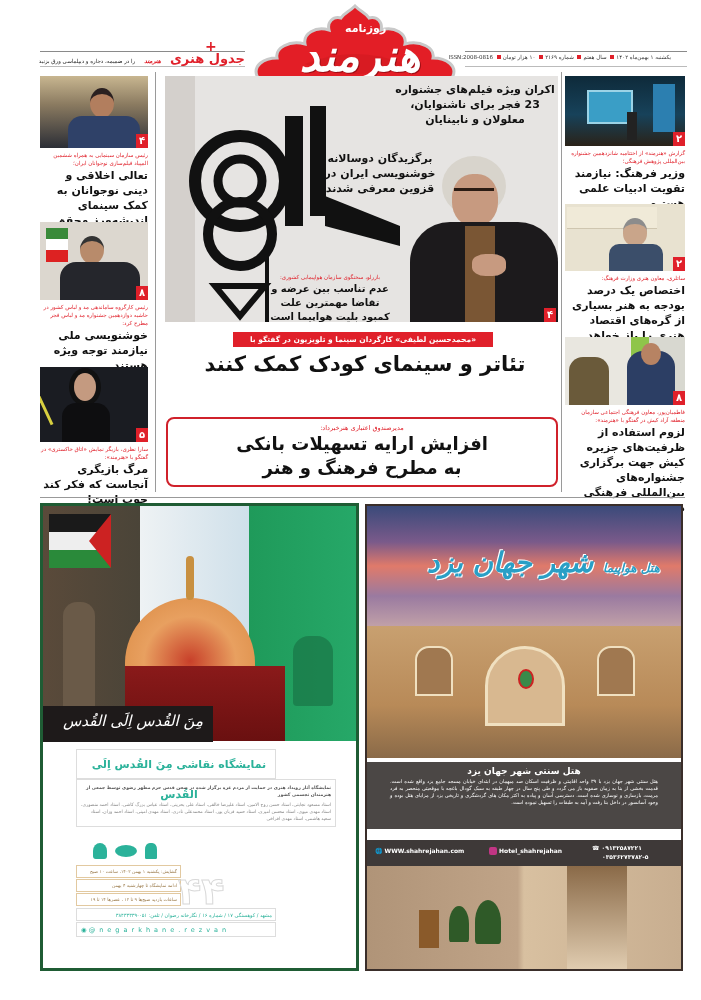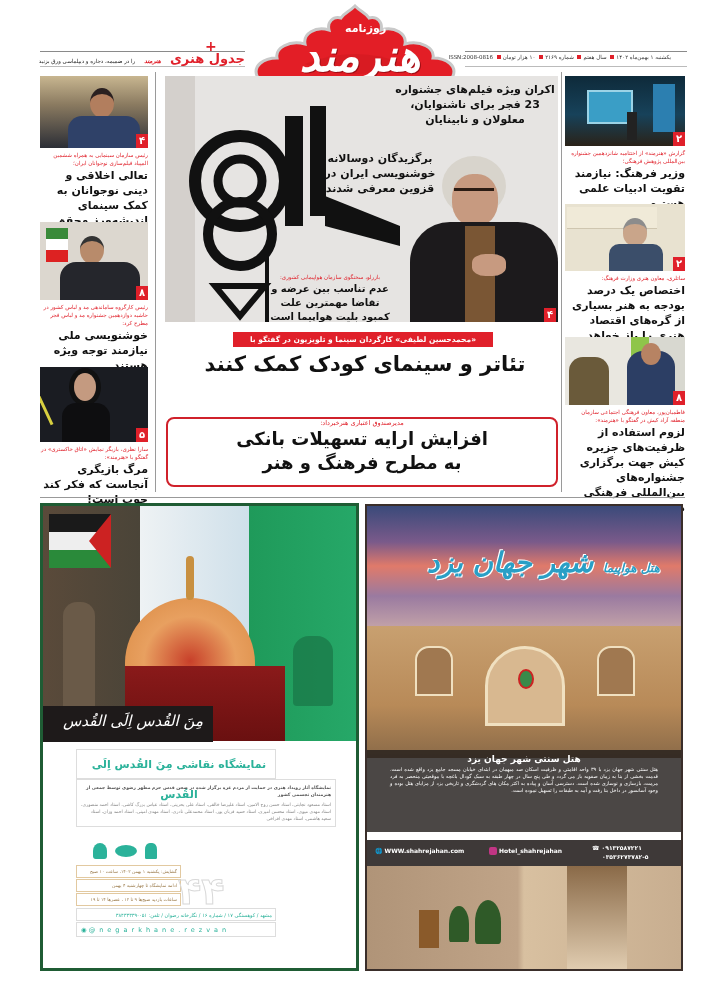--- a/index.html
+++ b/index.html
@@ -39,32 +39,32 @@
   .kicker { color: #e0202a; font-size: 5.5px; line-height: 8px; margin-top: 3px; text-align: right; }
   .headline { font-weight: bold; font-size: 11px; line-height: 15px; margin-top: 1px; text-align: right; }
 
   
   .lead-photo { position: absolute; top: 76px; left: 165px; width: 393px; height: 246px; background: #e6e4e2; overflow: hidden; }
   .overlay-text { position: absolute; font-weight: bold; text-align: center; color: #111; }
 
   .red-kicker { position: absolute; top: 332px; left: 233px; width: 260px; height: 15px; background: #e0202a; color: #fff; font-size: 7.5px; font-weight: bold; text-align: center; line-height: 15px; }
   .main-hl { position: absolute; top: 350px; left: 190px; width: 350px; text-align: center; font-weight: bold; font-size: 21px; line-height: 29px; color: #111; }
   .box-story { position: absolute; top: 417px; left: 166px; width: 392px; height: 70px; border: 2px solid #d0212b; border-radius: 8px; text-align: center; }
-  .box-kicker { color: #e0202a; font-size: 6.5px; }
+  .box-kicker { color: #e0202a; font-size: 6.5px; margin-top: 5px; }
   .box-hl { font-weight: bold; font-size: 18px; line-height: 24px; }
 
   .dotline { position: absolute; height: 1px; background: #999; }
 
   
   .ad-right { position: absolute; top: 504px; left: 365px; width: 318px; height: 467px; border: 2px solid #3a2e2a; overflow: hidden; }
   .ad-left { position: absolute; top: 503px; left: 40px; width: 319px; height: 468px; border: 3px solid #1f5c34; overflow: hidden; background: #fff; }
 
   .hotel-title { position: absolute; top: 40px; left: 60px; color: #2a9fc6; font-size: 28px; font-weight: bold; font-style: italic; font-family: "DejaVu Serif", serif; text-shadow: 1px 1px 0 #fff, -1px -1px 0 #fff; }
   .hotel-title .sm { font-size: 12px; }
-  .hotel-desc { position: absolute; top: 244px; left: 0; width: 314px; height: 82px; background: rgba(35,30,28,0.82); color: #fff; text-align: center; padding: 4px 23px; }
+  .hotel-desc { position: absolute; top: 256px; left: 0; width: 314px; height: 67px; background: rgba(35,30,28,0.82); color: #fff; text-align: center; padding: 4px 23px; }
   .hotel-desc .t { font-weight: bold; font-size: 9px; }
   .hotel-desc .b { font-size: 5px; line-height: 7px; text-align: justify; margin-top: 2px; }
   .hotel-contact { position: absolute; top: 334px; left: 0; width: 314px; height: 26px; background: rgba(35,30,28,0.88); color: #fff; font-size: 6px; font-weight: bold; direction: ltr; }
   .hotel-contact .c { position: absolute; top: 7px; }
 
   .quds-panel { position: absolute; top: 235px; left: 0; width: 313px; height: 230px; }
   .quds-title-box { position: absolute; top: 8px; left: 33px; width: 200px; height: 30px; border: 1px solid #ddd; color: #2bb29a; font-weight: bold; font-size: 11px; text-align: center; line-height: 30px; padding-left: 6px; }
   .quds-desc { position: absolute; top: 38px; left: 33px; width: 260px; border: 1px solid #ddd; font-size: 4.5px; color: #444; padding: 4px; text-align: right; line-height: 7px; }
   .quds-info { position: absolute; left: 33px; width: 105px; height: 13px; border: 1px solid #e2c9a0; font-size: 4.5px; color: #9a7a4a; padding: 0 3px; line-height: 12px; text-align: right; }
   .quds-addr { position: absolute; left: 33px; width: 200px; height: 13px; border: 1px solid #ddd; font-size: 5px; color: #2bb29a; padding: 0 3px; line-height: 12px; text-align: right; }

